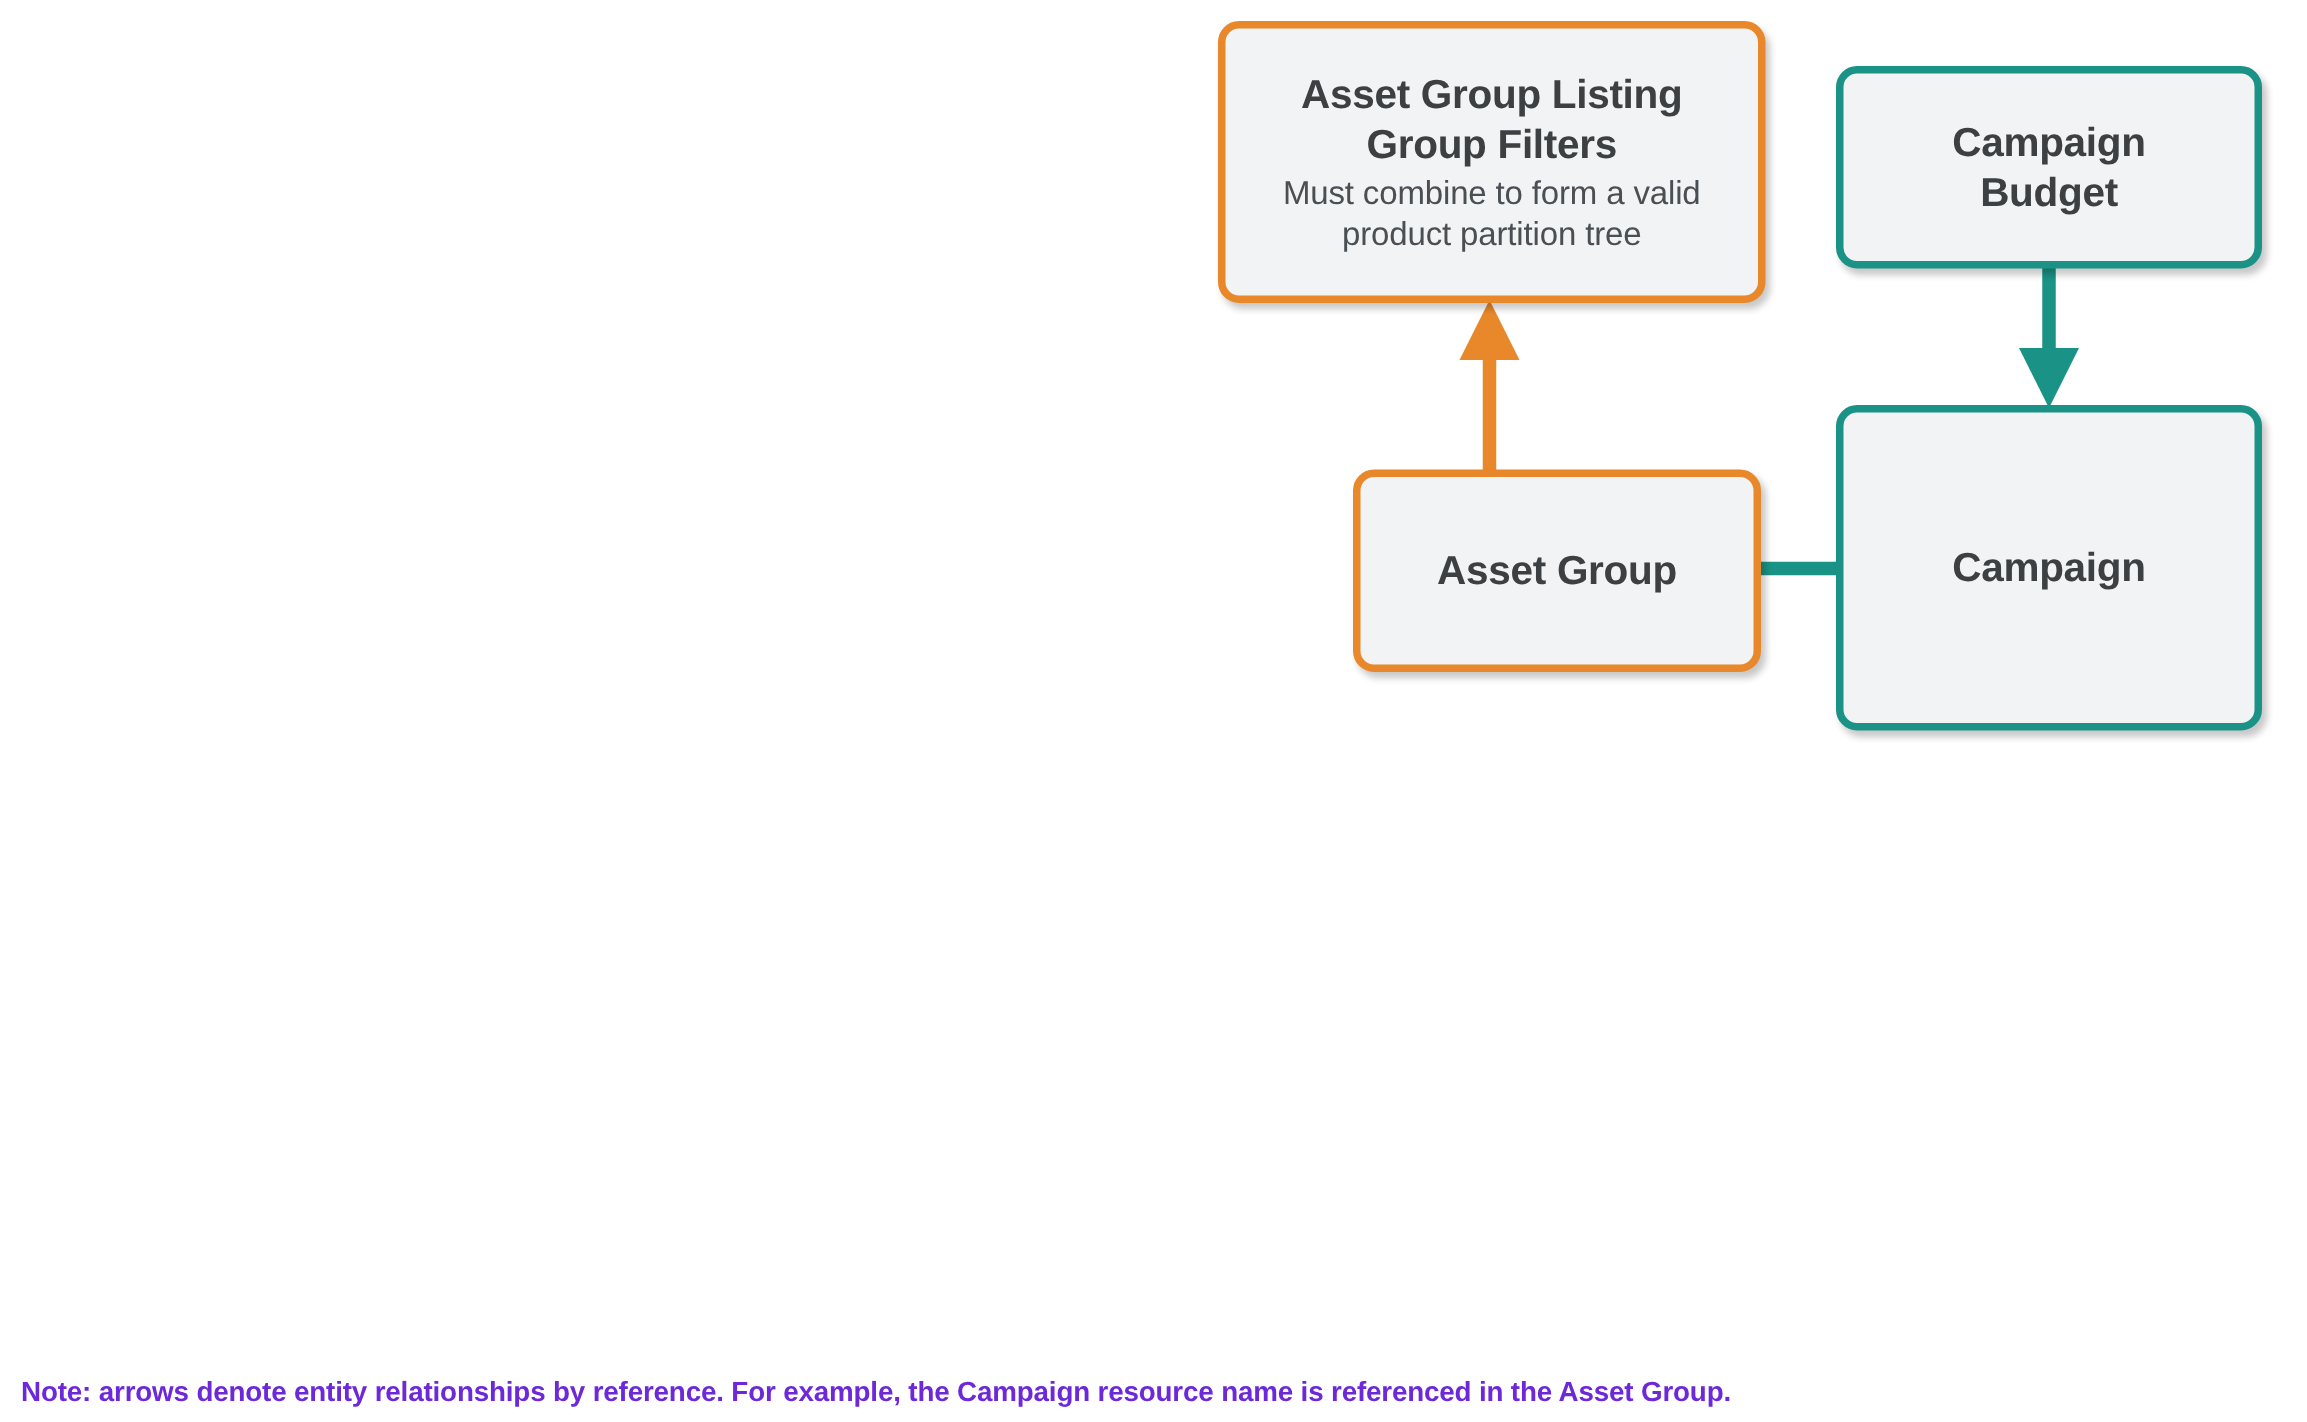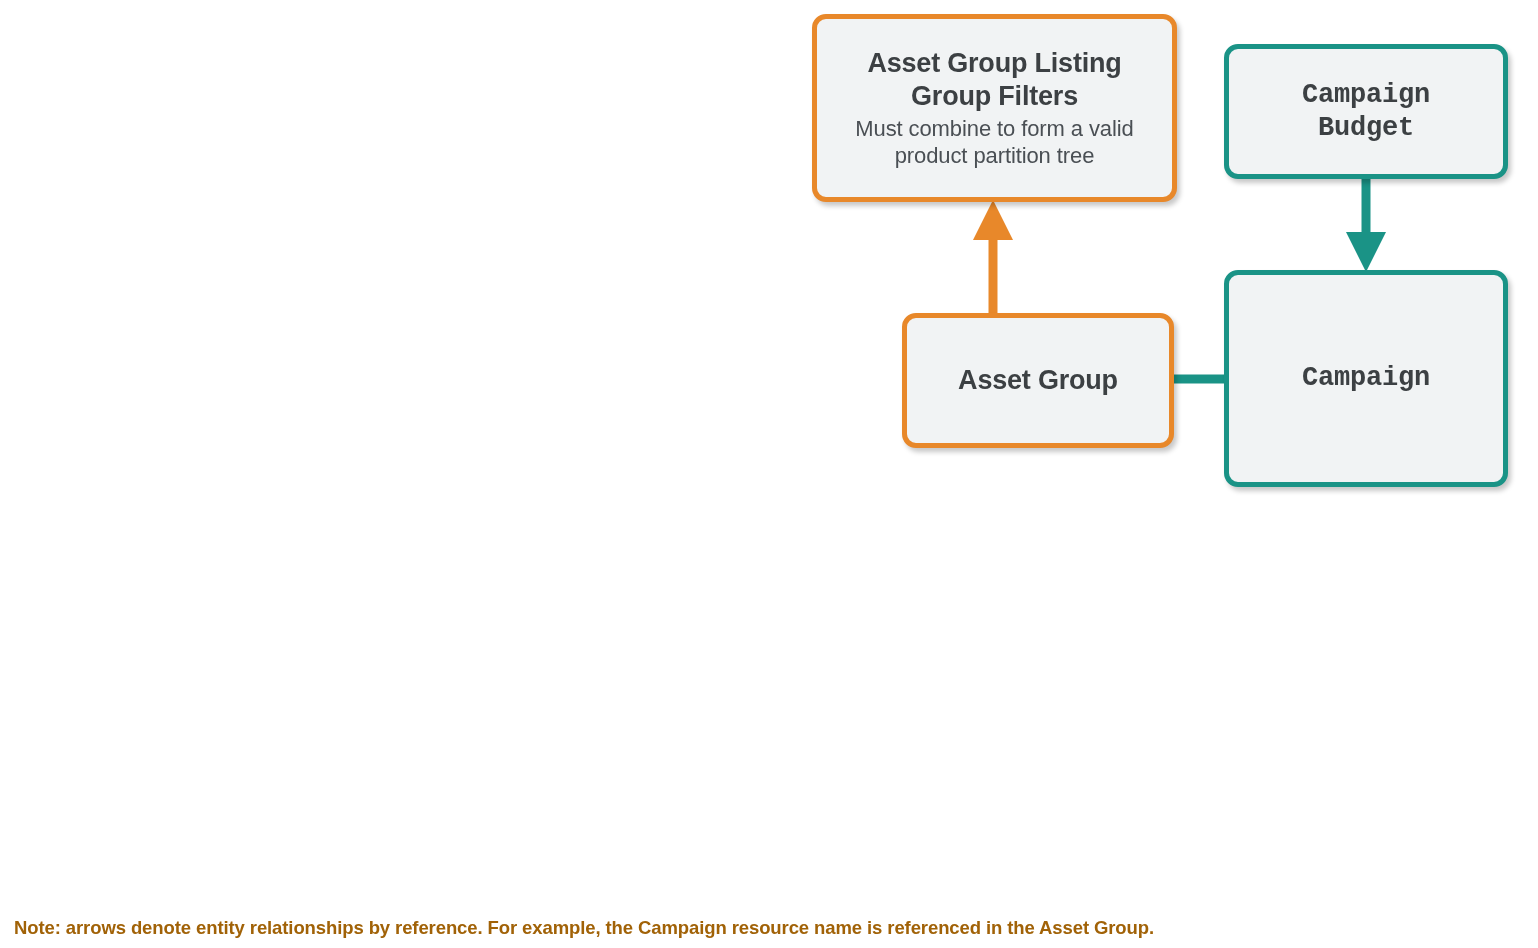--- a/index.html
+++ b/index.html
@@ -34,21 +34,21 @@
     border-radius: 14px;
     box-shadow: 3px 4px 5px rgba(0,0,0,0.22);
     display: flex;
     flex-direction: column;
     align-items: center;
     justify-content: center;
     text-align: center;
     padding: 4px 20px;
   }
   .node.orange { border-color: #E8882A; }
-  .node.teal   { border-color: #1A9386; font-family: Liberation Mono, monospace; }
+  .node.teal   { border-color: #1A9386; }
 
   .node-title {
     color: #3C4043;
     font-weight: bold;
     font-size: 27px;
     line-height: 33px;
     letter-spacing: -0.2px;
     white-space: pre-line;
   }
   .node-desc {
@@ -76,21 +76,21 @@
   }
 
   
   #footer-note {
     position: absolute;
     left: 14px;
     top: 915px;
     width: 1500px;
     font-size: 18.5px;
     font-weight: bold;
-    color: #a16207;
+    color: #6d28d9;
     letter-spacing: -0.1px;
     line-height: 26px;
   }
 </style>
 </head>
 <body>
 
 <div id="canvas">
 
   <svg id="connectors" viewBox="0 0 1538 948" width="1538" height="948" xmlns="http://www.w3.org/2000/svg">

